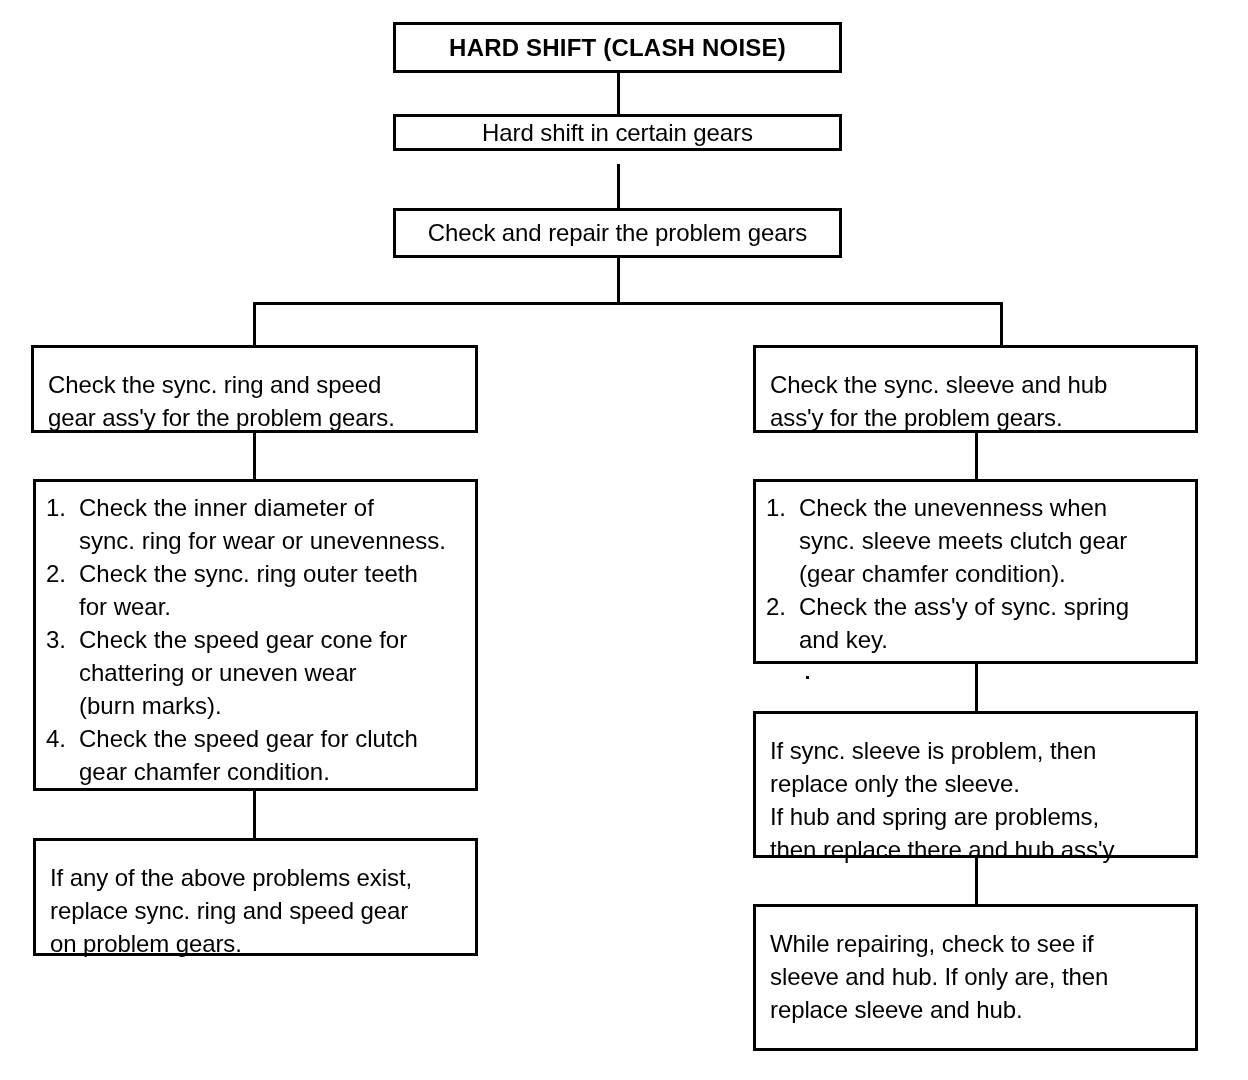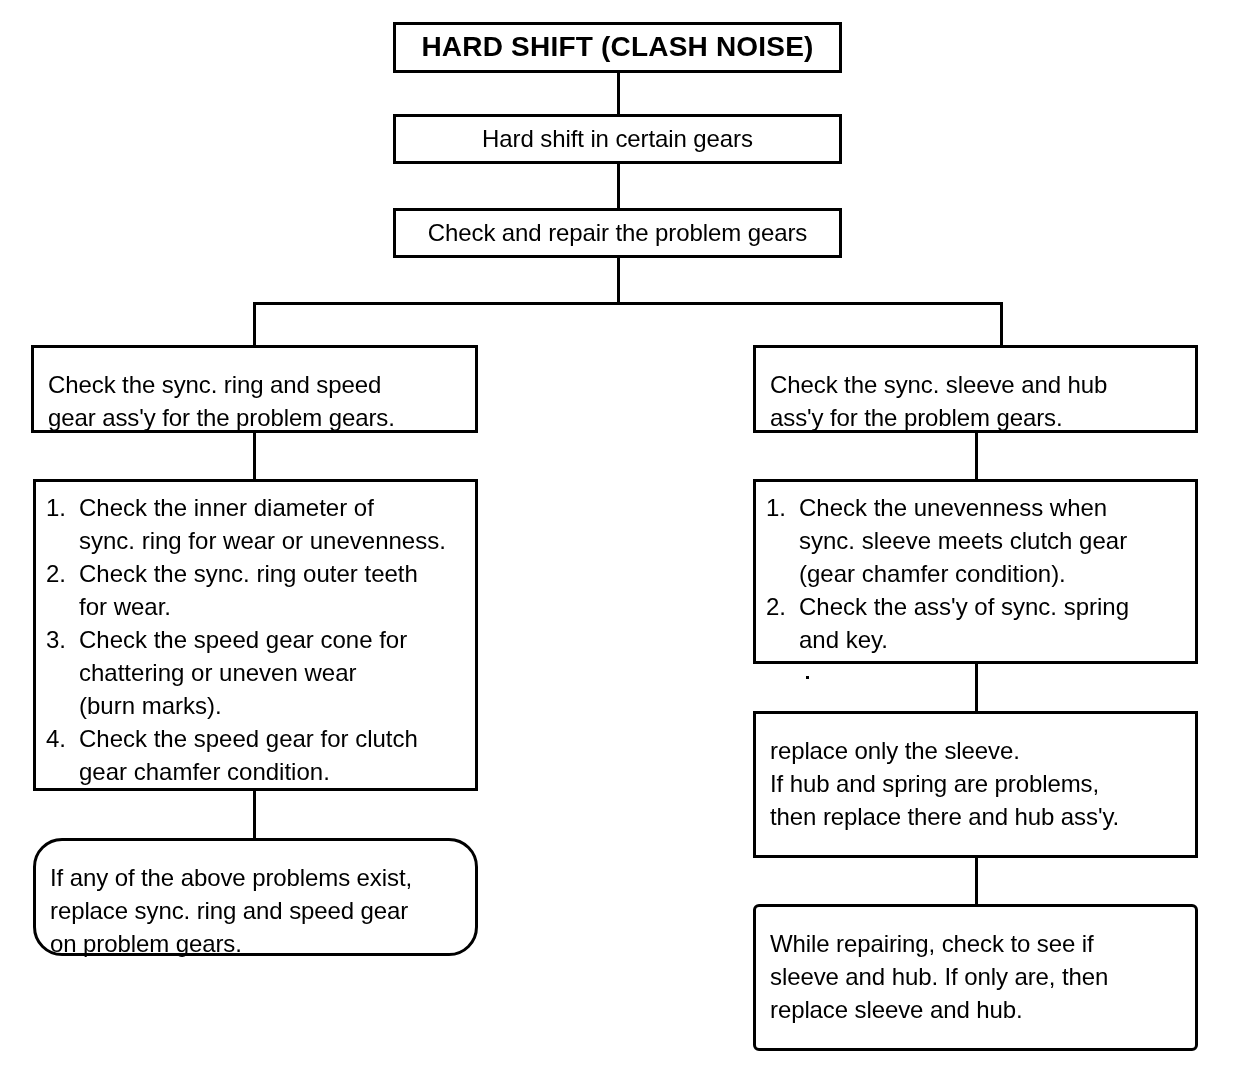--- a/index.html
+++ b/index.html
@@ -21,21 +21,21 @@
     border: 3px solid #000000;
     background: #ffffff;
     color: #000000;
     font-size: 24px;
     line-height: 1.38;
     font-weight: 500;
     letter-spacing: -0.1px;
   }
   .box.title {
     font-weight: bold;
-    font-size: 28px;
+    font-size: 24px;
     letter-spacing: 0.2px;
     display: flex;
     align-items: center;
     justify-content: center;
     text-align: center;
   }
   .box.center {
     display: flex;
     align-items: center;
     justify-content: center;
@@ -86,21 +86,21 @@
 <body>
 
 <div id="canvas">
 
   <div class="box title" style="left:393px; top:22px; width:449px; height:51px;">
     <span>HARD SHIFT (CLASH NOISE)</span>
   </div>
 
   <div class="vline" style="left:617px; top:73px; height:41px;"></div>
 
-  <div class="box center" style="left:393px; top:114px; width:449px; height:50px;">
+  <div class="box center" style="left:393px; top:114px; width:449px; height:37px;">
     <span>Hard shift in certain gears</span>
   </div>
 
   <div class="vline" style="left:617px; top:164px; height:44px;"></div>
 
   <div class="box center" style="left:393px; top:208px; width:449px; height:50px;">
     <span>Check and repair the problem gears</span>
   </div>
 
   <div class="vline" style="left:617px; top:258px; height:47px;"></div>
@@ -142,21 +142,21 @@
       <span class="li-num">4.</span>
       <span class="li-txt">
         <span>Check the speed gear for clutch</span><br>
         <span>gear chamfer condition.</span>
       </span>
     </div>
   </div>
 
   <div class="vline" style="left:253px; top:791px; height:47px;"></div>
 
-  <div class="box pad" style="left:33px; top:838px; width:445px; height:118px;border-radius:29px;">
+  <div class="box pad" style="left:33px; top:838px; width:445px; height:118px;">
     <div>If any of the above problems exist,</div>
     <div>replace sync. ring and speed gear</div>
     <div>on problem gears.</div>
   </div>
 
   <div class="box pad" style="left:753px; top:345px; width:445px; height:88px;">
     <div>Check the sync. sleeve and hub</div>
     <div>ass'y for the problem gears.</div>
   </div>
 
@@ -178,26 +178,27 @@
         <span>and key.</span>
       </span>
     </div>
   </div>
 
   <div class="speck" style="left:806px; top:676px;"></div>
 
   <div class="vline" style="left:975px; top:664px; height:47px;"></div>
 
   <div class="box pad" style="left:753px; top:711px; width:445px; height:147px;">
+    <div>If sync. sleeve is problem, then</div>
     <div>replace only the sleeve.</div>
     <div>If hub and spring are problems,</div>
     <div>then replace there and hub ass'y.</div>
   </div>
 
   <div class="vline" style="left:975px; top:858px; height:46px;"></div>
 
-  <div class="box pad" style="left:753px; top:904px; width:445px; height:147px;border-radius:6px;">
+  <div class="box pad" style="left:753px; top:904px; width:445px; height:147px;">
     <div>While repairing, check to see if</div>
     <div>sleeve and hub. If only are, then</div>
     <div>replace sleeve and hub.</div>
   </div>
 
 </div>
 
 </body></html>

